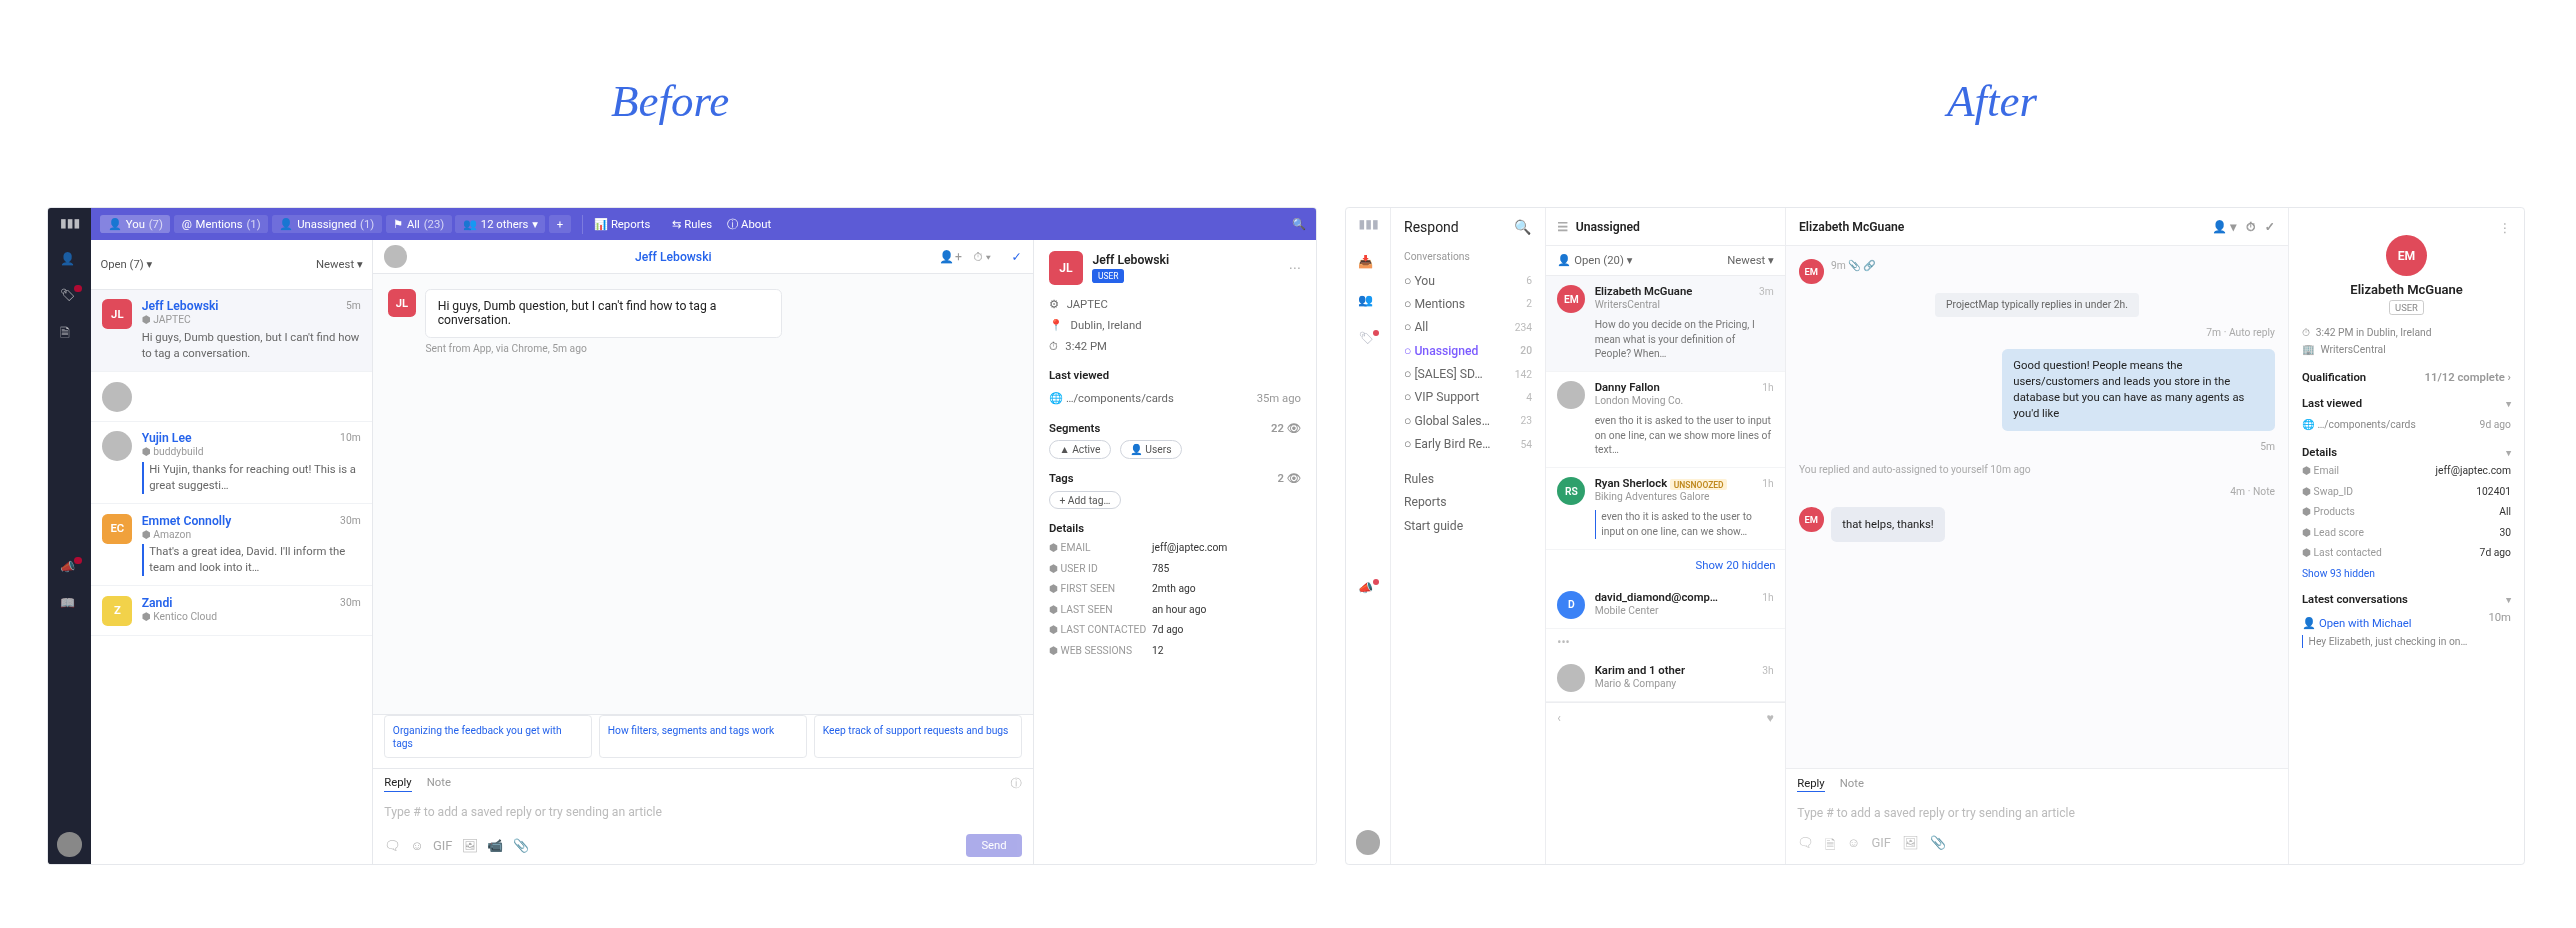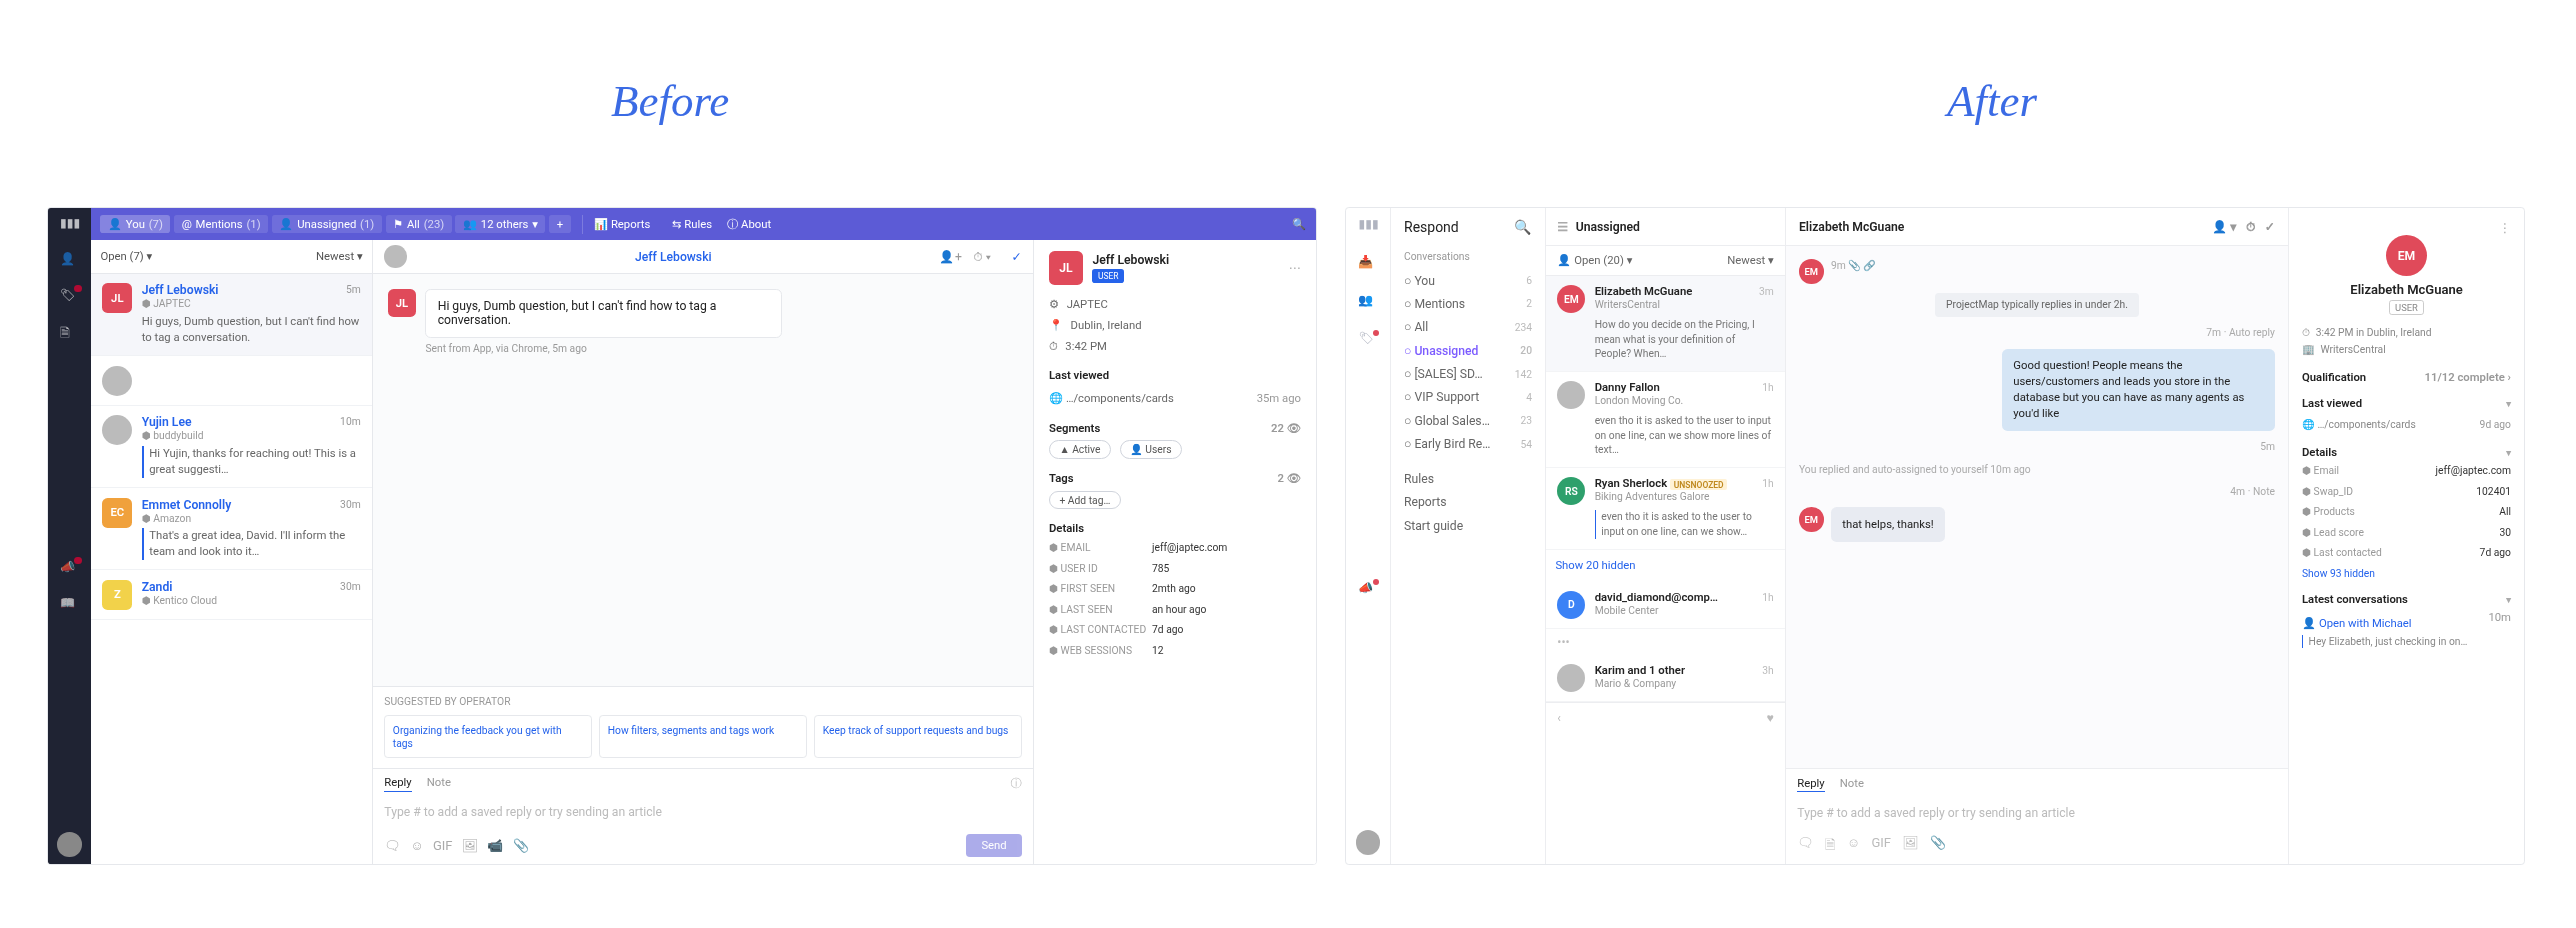--- a/index.html
+++ b/index.html
@@ -17,21 +17,21 @@
 .b-rail .ico.badge::after { content:''; position:absolute; top:-2.8px; right:-2.8px; width:7.5px; height:7.5px; background:#e03; border-radius:50%; }
 .b-rail .avatar { width: 24.5px; height: 24.5px; border-radius: 50%; background: #888; margin-top: auto; margin-bottom: 7.5px; }
 .b-content { flex: 1; display: flex; flex-direction: column; }
 .b-topbar { height: 32px; background: #5c5bd6; display: flex; align-items: center; padding: 0 9.4px; gap: 3.8px; color: #fff; font-size: 11.3px; }
 .b-topbar .pill { background: rgba(255,255,255,.12); padding: 2.8px 7.5px; border-radius: 2.8px; display: flex; align-items: center; gap: 3.8px; }
 .b-topbar .pill.active { background: rgba(255,255,255,.25); }
 .b-topbar .sep { width: 0.9px; height: 19px; background: rgba(255,255,255,.2); margin: 0 7.5px; }
 .b-topbar .dim { opacity: .7; }
 .b-main { flex: 1; display: flex; }
 .b-inbox { width: 282px; border-right: 0.9px solid #e6e8ec; display: flex; flex-direction: column; }
-.b-inbox-head { height: 34px; border-bottom: 0.9px solid #e6e8ec; display: flex; align-items: center; justify-content: space-between; padding: 0 9.4px; font-size: 11.3px; color: #555; }
+.b-inbox-head { height: 50px; border-bottom: 0.9px solid #e6e8ec; display: flex; align-items: center; justify-content: space-between; padding: 0 9.4px; font-size: 11.3px; color: #555; }
 .b-item { padding: 9.4px 11.3px; border-bottom: 0.9px solid #f0f2f5; display: flex; gap: 9.4px; }
 .b-item.active { background: #f5f6fa; }
 .b-item .av { width: 30px; height: 30px; border-radius: 5.6px; background: #e04a5a; color: #fff; display: flex; align-items: center; justify-content: center; font-weight: 600; font-size: 11.3px; flex-shrink: 0; }
 .b-item .av.img { background: #bbb; border-radius: 50%; }
 .b-item .body { flex: 1; min-width: 0; }
 .b-item .row1 { display: flex; justify-content: space-between; }
 .b-item .name { color: #2563eb; font-weight: 600; font-size: 12.2px; }
 .b-item .time { color: #999; font-size: 10.3px; }
 .b-item .sub { color: #999; font-size: 10.3px; }
 .b-item .prev { color: #666; font-size: 11.3px; margin-top: 3.8px; line-height: 1.4; }
@@ -87,21 +87,21 @@
 .a-item { padding: 9.4px 11.3px; border-bottom: 0.9px solid #f3f4f6; display: flex; gap: 9.4px; }
 .a-item.active { background: #f7f8fb; }
 .a-item .av { width: 28px; height: 28px; border-radius: 50%; display: flex; align-items: center; justify-content: center; color: #fff; font-size: 10.3px; font-weight: 600; flex-shrink: 0; }
 .a-item .body { flex: 1; min-width: 0; }
 .a-item .r1 { display: flex; justify-content: space-between; }
 .a-item .nm { font-weight: 600; font-size: 11.3px; }
 .a-item .tm { font-size: 10.3px; color: #bbb; }
 .a-item .sub2 { font-size: 10.3px; color: #999; }
 .a-item .prev { font-size: 10.3px; color: #777; margin-top: 7px; line-height: 1.4; }
 .a-item .prev.reply { border-left: 1.9px solid #2563eb; padding-left: 5.6px; }
-.a-inbox .more { text-align: left; font-size: 11.3px; color: #2563eb; padding: 9.4px; }
+.a-inbox .more { text-align: right; font-size: 11.3px; color: #2563eb; padding: 9.4px; }
 .a-inbox .foot { border-top: 0.9px solid #ecedf0; padding: 7.5px 11.3px; display: flex; justify-content: space-between; color: #bbb; }
 .a-conv { flex: 1; border-right: 0.9px solid #ecedf0; display: flex; flex-direction: column; background: #fbfbfd; }
 .a-conv .hd { height: 38px; border-bottom: 0.9px solid #ecedf0; background: #fff; display: flex; align-items: center; padding: 0 13px; font-weight: 600; gap: 9.4px; }
 .a-conv .hd .sp { flex: 1; }
 .a-conv-body { flex: 1; padding: 13px; overflow: auto; display: flex; flex-direction: column; gap: 9.4px; }
 .a-sys { align-self: center; background: #eef0f4; color: #666; font-size: 10.3px; padding: 5.6px 11.3px; border-radius: 3.8px; }
 .a-sysline { align-self: flex-end; font-size: 10.3px; color: #aaa; }
 .a-msg { display: flex; gap: 7.5px; }
 .a-msg.right { justify-content: flex-end; }
 .a-msg .bubble { max-width: 273px; padding: 9.4px 11.3px; border-radius: 5.6px; font-size: 11.3px; line-height: 1.4; }
@@ -229,21 +229,20 @@
           <div class="b-conv-body">
             <div class="b-msg">
               <div class="av">JL</div>
               <div>
                 <div class="bubble">Hi guys, Dumb question, but I can't find how to tag a conversation.</div>
                 <div class="meta">Sent from App, via Chrome, 5m ago</div>
               </div>
             </div>
           </div>
           <div class="b-suggest">
-            <div class="b-suggest-title">SUGGESTED BY OPERATOR</div>
             <div class="b-suggest-row">
               <div class="card">Organizing the feedback you get with tags</div>
               <div class="card">How filters, segments and tags work</div>
               <div class="card">Keep track of support requests and bugs</div>
             </div>
           </div>
           <div class="b-compose">
             <div class="tabs">
               <div class="t active">Reply</div>
               <div class="t">Note</div>

